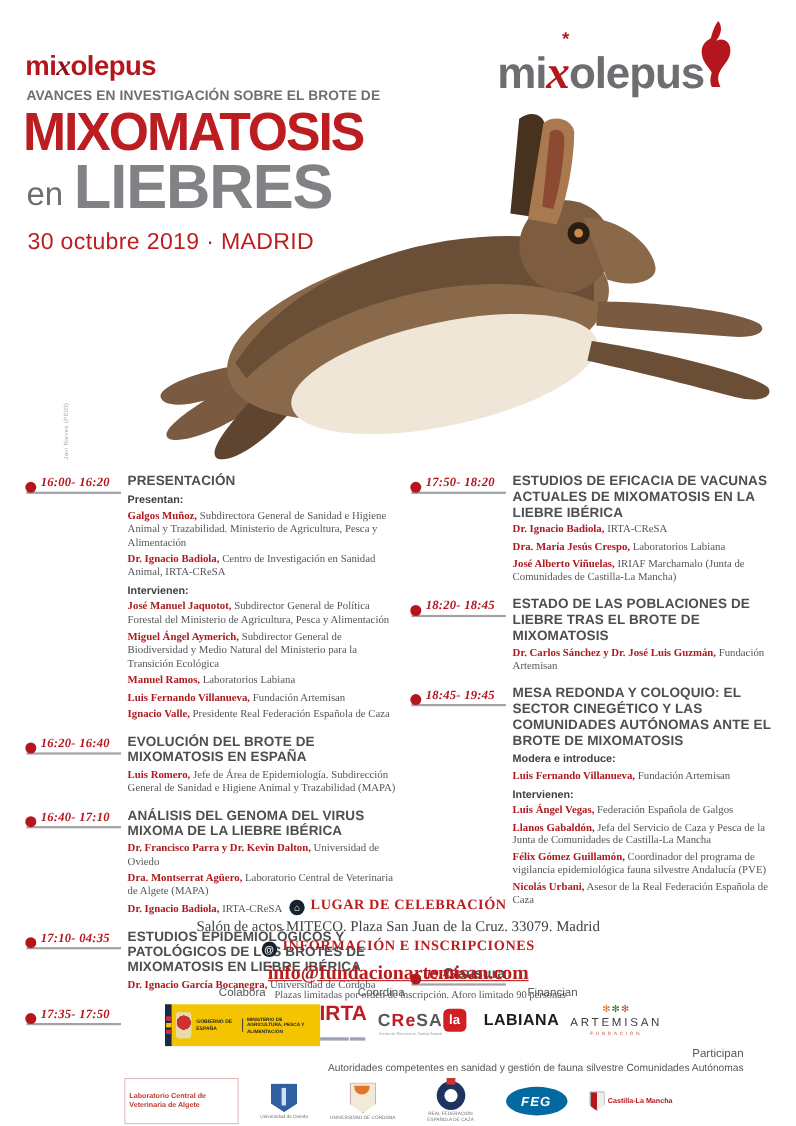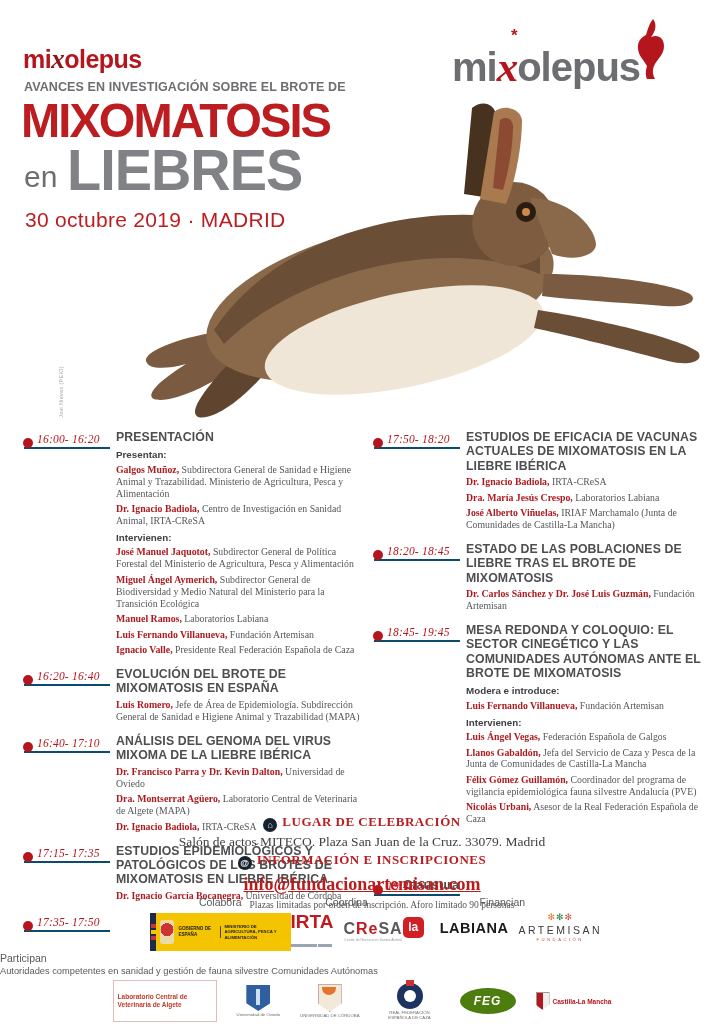--- a/index.html
+++ b/index.html
@@ -26,21 +26,21 @@
   
   .hare{position:absolute;left:142px;top:102px;width:572px;height:338px;}
   .photo-credit{position:absolute;left:58px;top:366px;font-size:5.5px;color:#a9a9a9;
                 writing-mode:vertical-rl;transform:rotate(180deg);letter-spacing:0.3px;}
 
   
   .col{position:absolute;top:430px;}
   .col-left{left:24px;width:344px;}
   .col-right{left:374px;width:336px;}
   .session{position:relative;padding-left:92px;margin-bottom:11px;}
-  .time-wrap{position:absolute;left:0;top:3px;width:86px;border-bottom:2px solid #0c4a6e;padding-bottom:2px;}
+  .time-wrap{position:absolute;left:0;top:3px;width:86px;border-bottom:2px solid #a3a3a3;padding-bottom:2px;font-weight:bold;}
   .bullet{position:absolute;left:-1px;top:5px;width:10px;height:10px;border-radius:50%;background:#b5161d;}
   .time{display:block;margin-left:13px;font-family:"Liberation Serif",serif;font-style:italic;
         font-size:11.5px;color:#b5161d;white-space:nowrap;letter-spacing:0.2px;}
   .s-title{font-size:12.3px;font-weight:700;color:#4d4e50;line-height:1.16;letter-spacing:0.1px;margin-bottom:2px;}
   .s-title.plain{font-size:13px;}
   .group-label{font-size:9.8px;font-weight:700;color:#3f4043;margin:5px 0 1px;}
   .speaker{font-family:"Liberation Serif",serif;font-size:9.8px;line-height:1.22;margin:3.5px 0;color:#55565a;}
   .sp-name{color:#ad1a1f;font-weight:700;}
   .mt-lg{margin-top:52px;padding-left:29px;}
 
@@ -74,40 +74,40 @@
   .gob .gtxt2{font-size:4.3px;font-weight:700;color:#222;text-align:left;line-height:1.25;max-width:60px;}
   .labiana{display:flex;align-items:center;gap:16px;}
   .labiana .licon{width:21px;height:21px;border-radius:5px;background:#d21f26;color:#fff;font-weight:800;
                   font-size:12px;line-height:21px;text-align:center;}
   .labiana .ltxt{font-weight:800;font-size:14.5px;color:#1a1a1a;letter-spacing:0.5px;}
   .artemisan{text-align:center;}
   .artemisan .figs{font-size:9px;letter-spacing:1px;line-height:1;}
   .artemisan .atxt{font-size:10.5px;color:#3b3b3b;letter-spacing:2.5px;font-weight:500;margin-top:2px;}
   .artemisan .asub{font-size:4.2px;color:#c0543a;letter-spacing:2.5px;margin-top:1px;}
 
-  .participan{position:absolute;left:0;top:952px;width:676px;text-align:left;}
+  .participan{position:absolute;left:0;top:952px;width:676px;text-align:right;}
   .participan .sp-label{margin-bottom:2px;}
   .participan .ptxt{font-size:9.3px;color:#58595b;}
 
   .bottom-logos{position:absolute;left:0;top:980px;width:724px;display:flex;justify-content:center;
                 align-items:center;gap:20px;}
   .lab-box{width:94px;height:36px;border:1px solid #e3baba;display:flex;align-items:center;justify-content:center;
            font-size:6.5px;font-weight:700;color:#c0392b;text-align:left;padding:2px 4px;line-height:1.3;}
   .crest{text-align:center;}
   .crest .cap{font-size:4.3px;color:#6d6e71;margin-top:1px;}
   .shield-oviedo{width:24px;height:26px;margin:0 auto;background:#2f5f9e;
                  clip-path:polygon(0 0,100% 0,100% 70%,50% 100%,0 70%);position:relative;}
   .shield-oviedo:after{content:"";position:absolute;left:10px;top:4px;width:4px;height:16px;background:#cfe0f4;}
   .shield-cordoba{width:22px;height:26px;margin:0 auto;background:#f3e9d8;border:1px solid #caa;
                   clip-path:polygon(0 0,100% 0,100% 70%,50% 100%,0 70%);position:relative;}
   .shield-cordoba:after{content:"";position:absolute;left:3px;top:2px;width:14px;height:8px;border-radius:0 0 14px 14px;background:#e2762b;}
   .rfec-circle{width:26px;height:26px;border-radius:50%;background:#1d3461;margin:0 auto;position:relative;}
   .rfec-circle:after{content:"";position:absolute;left:7px;top:7px;width:12px;height:12px;border-radius:50%;background:#fff;}
   .rfec-circle:before{content:"";position:absolute;left:9px;top:-3px;width:8px;height:6px;background:#c33;}
-  .feg-oval{width:56px;height:26px;border-radius:50%;background:#4d7c0f;color:#fff;font-weight:800;
+  .feg-oval{width:56px;height:26px;border-radius:50%;background:#0369a1;color:#fff;font-weight:800;
             font-style:italic;font-size:12px;line-height:26px;text-align:center;letter-spacing:1px;}
   .clm{display:flex;align-items:center;gap:3px;}
   .clm .clm-shield{width:12px;height:16px;background:linear-gradient(90deg,#b5161d 50%,#eee 50%);border:0.5px solid #999;
                    clip-path:polygon(0 0,100% 0,100% 70%,50% 100%,0 70%);}
   .clm .clm-txt{font-size:6.5px;font-weight:800;color:#b5161d;}
 </style>
 </head>
 <body>
 
 <div class="page">
@@ -185,21 +185,21 @@
         </div>
       <div class="s-title">ANÁLISIS DEL GENOMA DEL VIRUS MIXOMA DE LA LIEBRE IBÉRICA</div>
       <p class="speaker"><span class="sp-name">Dr. Francisco Parra y Dr. Kevin Dalton,</span> <span>Universidad de Oviedo</span></p>
       <p class="speaker"><span class="sp-name">Dra. Montserrat Agüero,</span> <span>Laboratorio Central de Veterinaria de Algete (MAPA)</span></p>
       <p class="speaker"><span class="sp-name">Dr. Ignacio Badiola,</span> <span>IRTA-CReSA</span></p>
     </div>
 
     <div class="session">
       <div class="time-wrap">
           <span class="bullet"></span>
-          <span class="time">17:15- 17:35</span>
+          <span class="time">17:10- 04:35</span>
         </div>
       <div class="s-title">ESTUDIOS EPIDEMIOLÓGICOS Y PATOLÓGICOS DE LOS BROTES DE MIXOMATOSIS EN LIEBRE IBÉRICA</div>
       <p class="speaker"><span class="sp-name">Dr. Ignacio García Bocanegra,</span> <span>Universidad de Córdoba</span></p>
     </div>
 
     <div class="session">
       <div class="time-wrap">
           <span class="bullet"></span>
           <span class="time">17:35- 17:50</span>
         </div>

